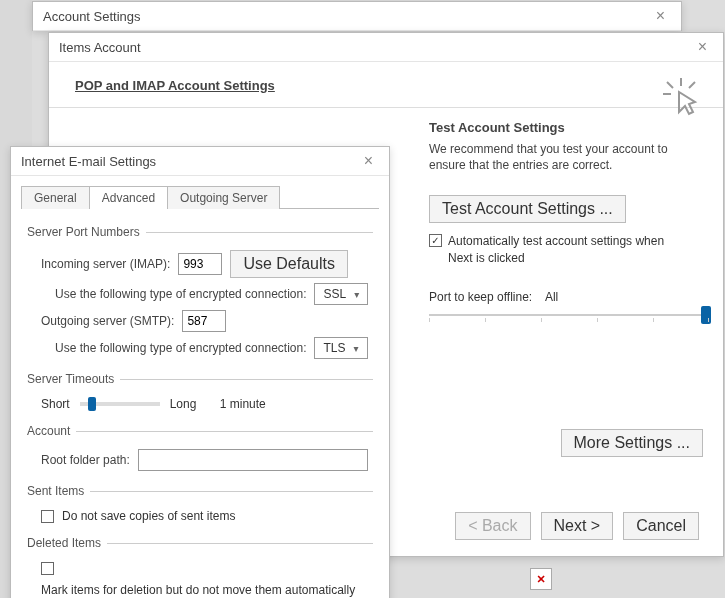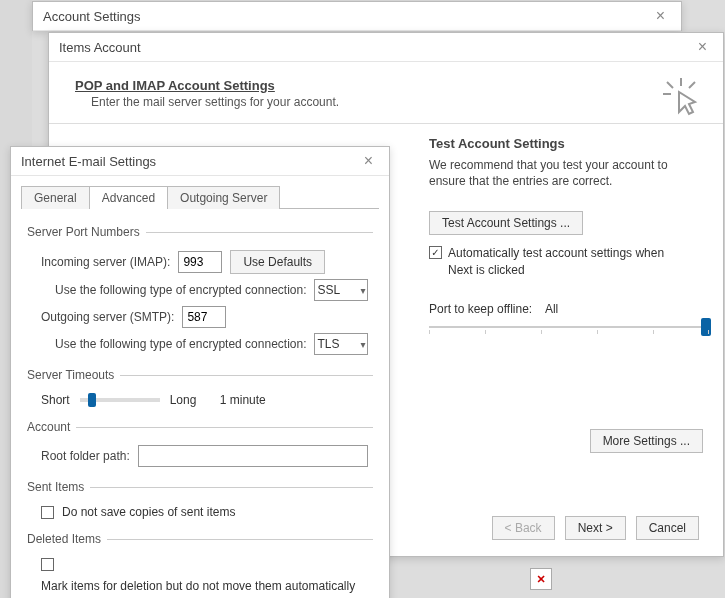--- a/index.html
+++ b/index.html
@@ -55,21 +55,21 @@
   #ca-body {
     padding: 12px 20px 0 380px;
   }
   #ca-body h4 { font-size: 13px; font-weight: 600; margin-bottom: 6px; color: #444; }
   #ca-body .desc { font-size: 12px; color: #444; line-height: 1.35; max-width: 280px; }
   .btn {
     display: inline-block;
     background: #f4f4f4;
     border: 1px solid #bbb;
     padding: 4px 12px;
-    font-size: 12px;
+    font-size: 16px;
     color: #333;
     cursor: default;
   }
   .btn.disabled { color: #aaa; }
   .checkbox-row { display: flex; align-items: flex-start; gap: 6px; margin-top: 10px; }
   .checkbox {
     width: 13px; height: 13px; border: 1px solid #666; margin-top: 1px; flex-shrink: 0;
     display: flex; align-items: center; justify-content: center; font-size: 10px; line-height: 1;
   }
   .checkbox.checked::after { content: "✓"; }
@@ -126,21 +126,21 @@
     font-size: 12px; color: #555; padding-right: 6px;
   }
   .row { display: flex; align-items: center; gap: 8px; margin: 5px 0; flex-wrap: wrap; }
   .row.indent { margin-left: 14px; }
   .label { color: #444; }
   input.txt {
     border: 1px solid #999; padding: 8px 4px; font-size: 12px; height: 22px;
   }
   .select {
     border: 1px solid #999; height: 22px; display: flex; align-items: center;
-    padding: 0 2px; min-width: 54px; justify-content: space-between; gap: 8px;
+    padding: 0 8px; min-width: 54px; gap: 8px;
     background: #fff;
   }
   .select .chev { font-size: 10px; color: #666; }
   .mini-slider {
     display: flex; align-items: center; gap: 10px;
   }
   .mini-track {
     position: relative; width: 80px; height: 4px; background: #dcdcdc;
   }
   .mini-thumb {
@@ -175,21 +175,20 @@
   </div>
 </div>
 
 <div id="change-account" class="window">
   <div class="titlebar">
     <span>Items Account</span>
     <span class="close-x">×</span>
   </div>
   <div id="ca-header">
     <div class="title">POP and IMAP Account Settings</div>
-    <div class="sub">Enter the mail server settings for your account.</div>
     <svg id="click-icon" viewBox="0 0 40 40">
       <line x1="20" y1="2" x2="20" y2="10" stroke="#999" stroke-width="2"></line>
       <line x1="2" y1="18" x2="10" y2="18" stroke="#999" stroke-width="2"></line>
       <line x1="6" y1="6" x2="12" y2="12" stroke="#999" stroke-width="2"></line>
       <line x1="34" y1="6" x2="28" y2="12" stroke="#999" stroke-width="2"></line>
       <path d="M18 16 L18 36 L24 30 L28 38 L32 36 L28 28 L34 26 Z" fill="none" stroke="#999" stroke-width="2"></path>
     </svg>
   </div>
 
   <div id="ca-body">

